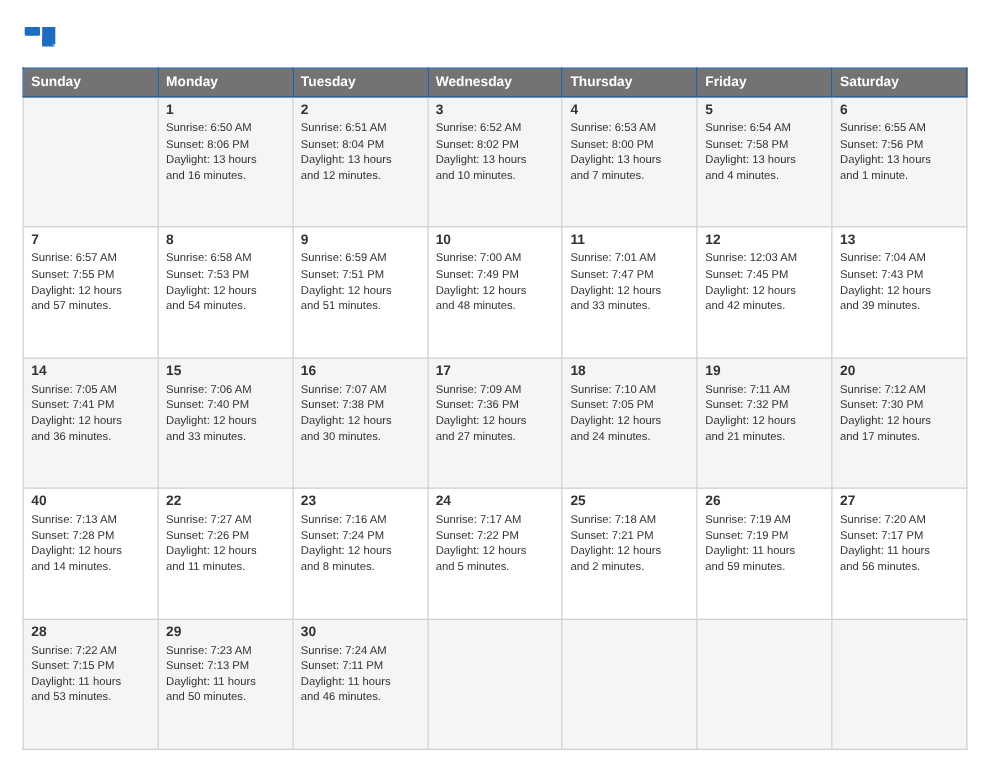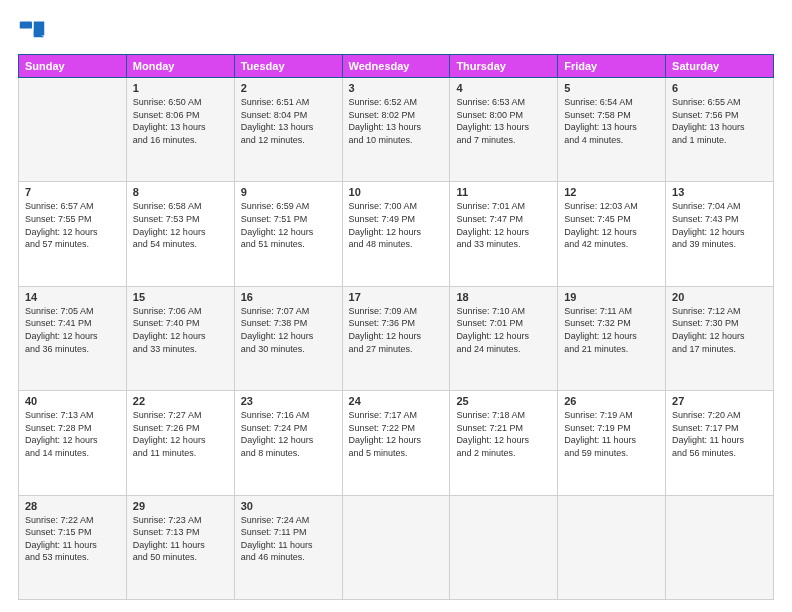--- a/index.html
+++ b/index.html
@@ -50,21 +50,21 @@
     .location {
       font-size: 13px;
       color: #555;
     }
     table {
       width: 100%;
       border-collapse: collapse;
       flex: 1;
     }
     thead th {
-      background-color: #d946ef;
+      background-color: #737373;
       color: #fff;
       font-size: 11px;
       font-weight: bold;
       padding: 5px 6px;
       text-align: left;
       border: 1px solid #1a5a9a;
     }
     tbody td {
       vertical-align: top;
       padding: 4px 6px;
@@ -248,21 +248,21 @@
           <td>
             <span class="day-number">17</span>
             <div class="cell-text">Sunrise: 7:09 AM</div>
             <div class="cell-text">Sunset: 7:36 PM</div>
             <div class="cell-text">Daylight: 12 hours</div>
             <div class="cell-text">and 27 minutes.</div>
           </td>
           <td>
             <span class="day-number">18</span>
             <div class="cell-text">Sunrise: 7:10 AM</div>
-            <div class="cell-text">Sunset: 7:01 PM</div>
+            <div class="cell-text">Sunset: 7:05 PM</div>
             <div class="cell-text">Daylight: 12 hours</div>
             <div class="cell-text">and 24 minutes.</div>
           </td>
           <td>
             <span class="day-number">19</span>
             <div class="cell-text">Sunrise: 7:11 AM</div>
             <div class="cell-text">Sunset: 7:32 PM</div>
             <div class="cell-text">Daylight: 12 hours</div>
             <div class="cell-text">and 21 minutes.</div>
           </td>

